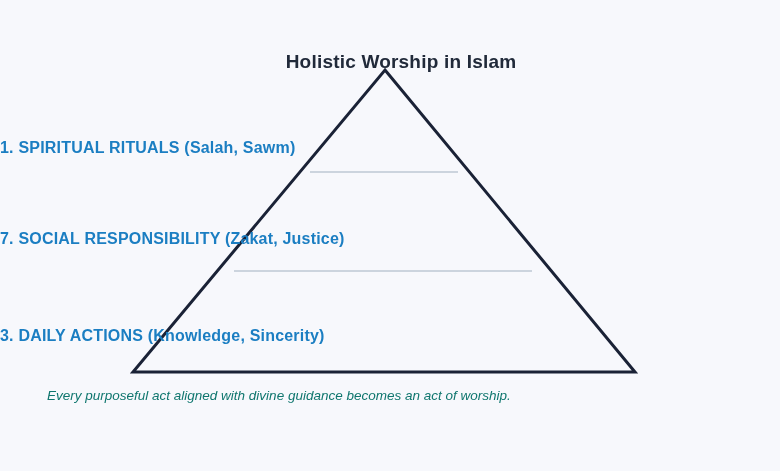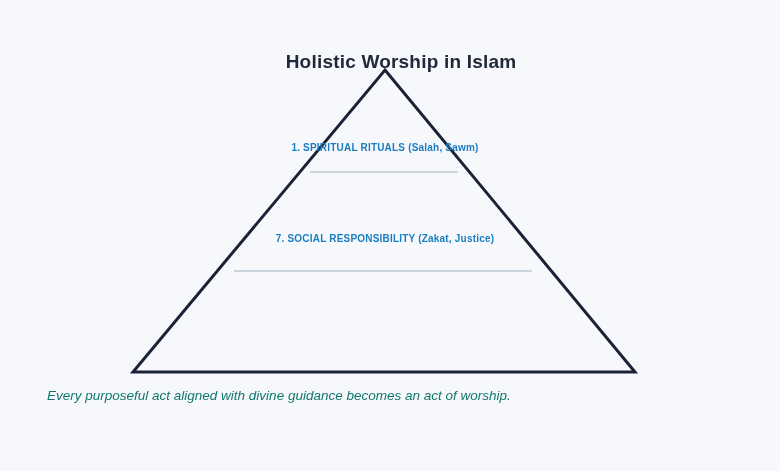--- a/index.html
+++ b/index.html
@@ -30,22 +30,22 @@
     position: absolute;
     top: 0;
     left: 0;
     width: 780px;
     height: 471px;
   }
   .pyramid-level {
     position: absolute;
     left: 0;
     width: 770px;
-    text-align: center;
-    font-size: 10px;
+    text-align: left;
+    font-size: 16px;
     font-weight: bold;
     letter-spacing: 0.2px;
     color: #1b7ec2;
     line-height: 17px;
   }
   .level-1 { top: 139px; }
   .level-2 { top: 230px; }
   .level-3 { top: 327px; }
   .level-divider {
     position: absolute;
@@ -79,16 +79,17 @@
   </svg>
 
   <div class="pyramid-level level-1">1. SPIRITUAL RITUALS (Salah, Sawm)</div>
 
   <div class="level-divider divider-1"></div>
 
   <div class="pyramid-level level-2">7. SOCIAL RESPONSIBILITY (Zakat, Justice)</div>
 
   <div class="level-divider divider-2"></div>
 
+  <div class="pyramid-level level-3">3. DAILY ACTIONS (Knowledge, Sincerity)</div>
 
   <div class="diagram-caption">Every purposeful act aligned with divine guidance becomes an act of worship.</div>
 
 </div>
 
 </body></html>

